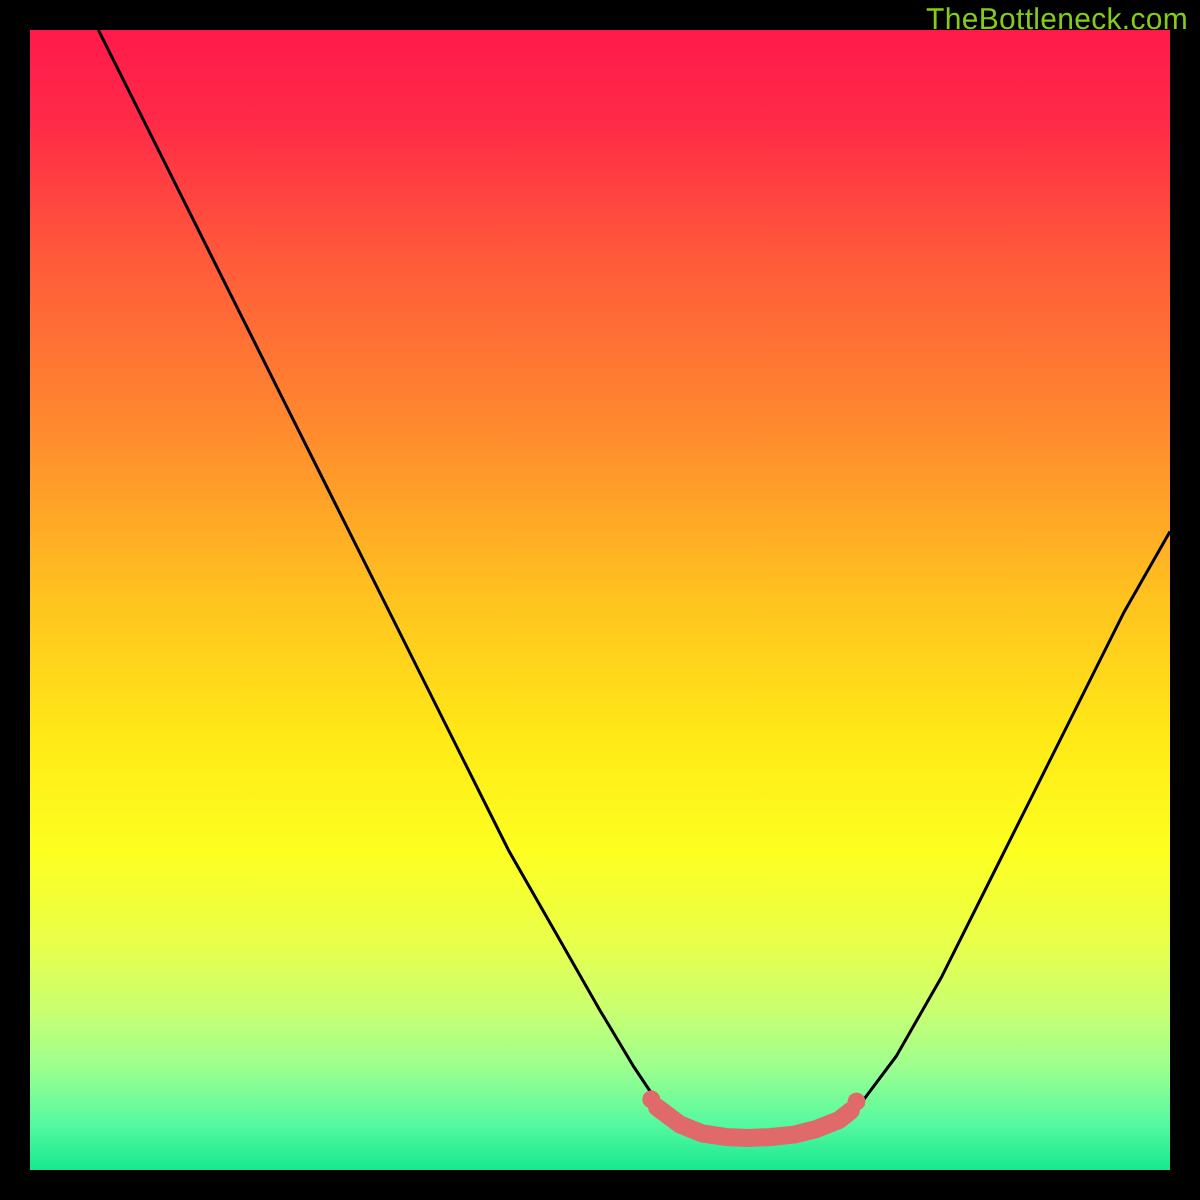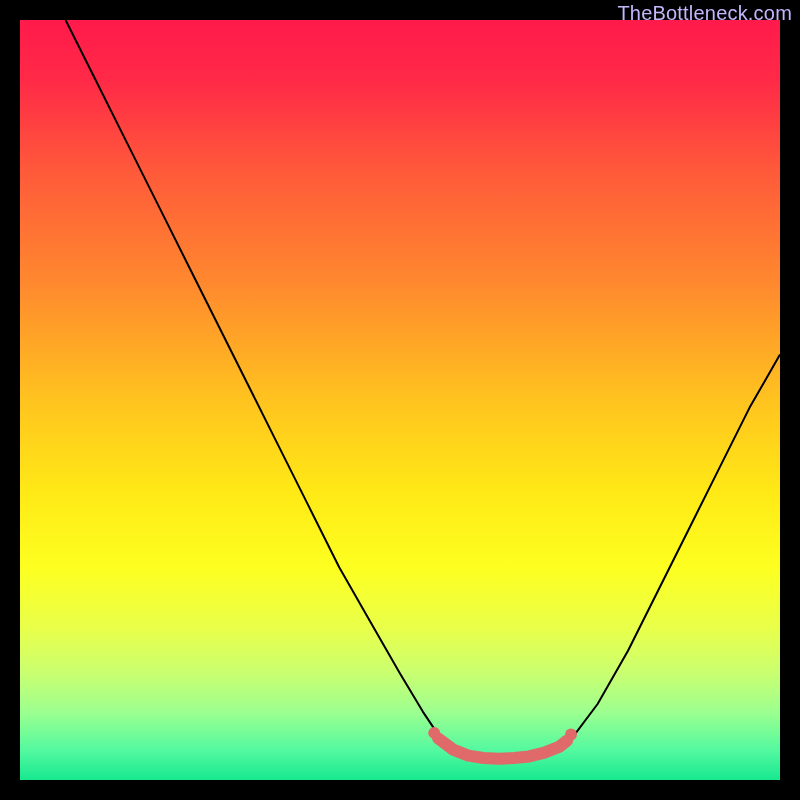--- a/index.html
+++ b/index.html
@@ -21,21 +21,21 @@
     position: absolute;
     left: 20px;
     top: 20px;
     width: 760px;
     height: 760px;
   }
   .watermark {
     position: absolute;
     top: 2px;
     right: 8px;
-    color: #c4b5fd;
+    color: #84cc16;
     font-size: 20px;
     font-weight: 500;
     letter-spacing: 0.2px;
     user-select: none;
   }
   svg { display: block; }
 </style>
 </head>
 <body>
 

